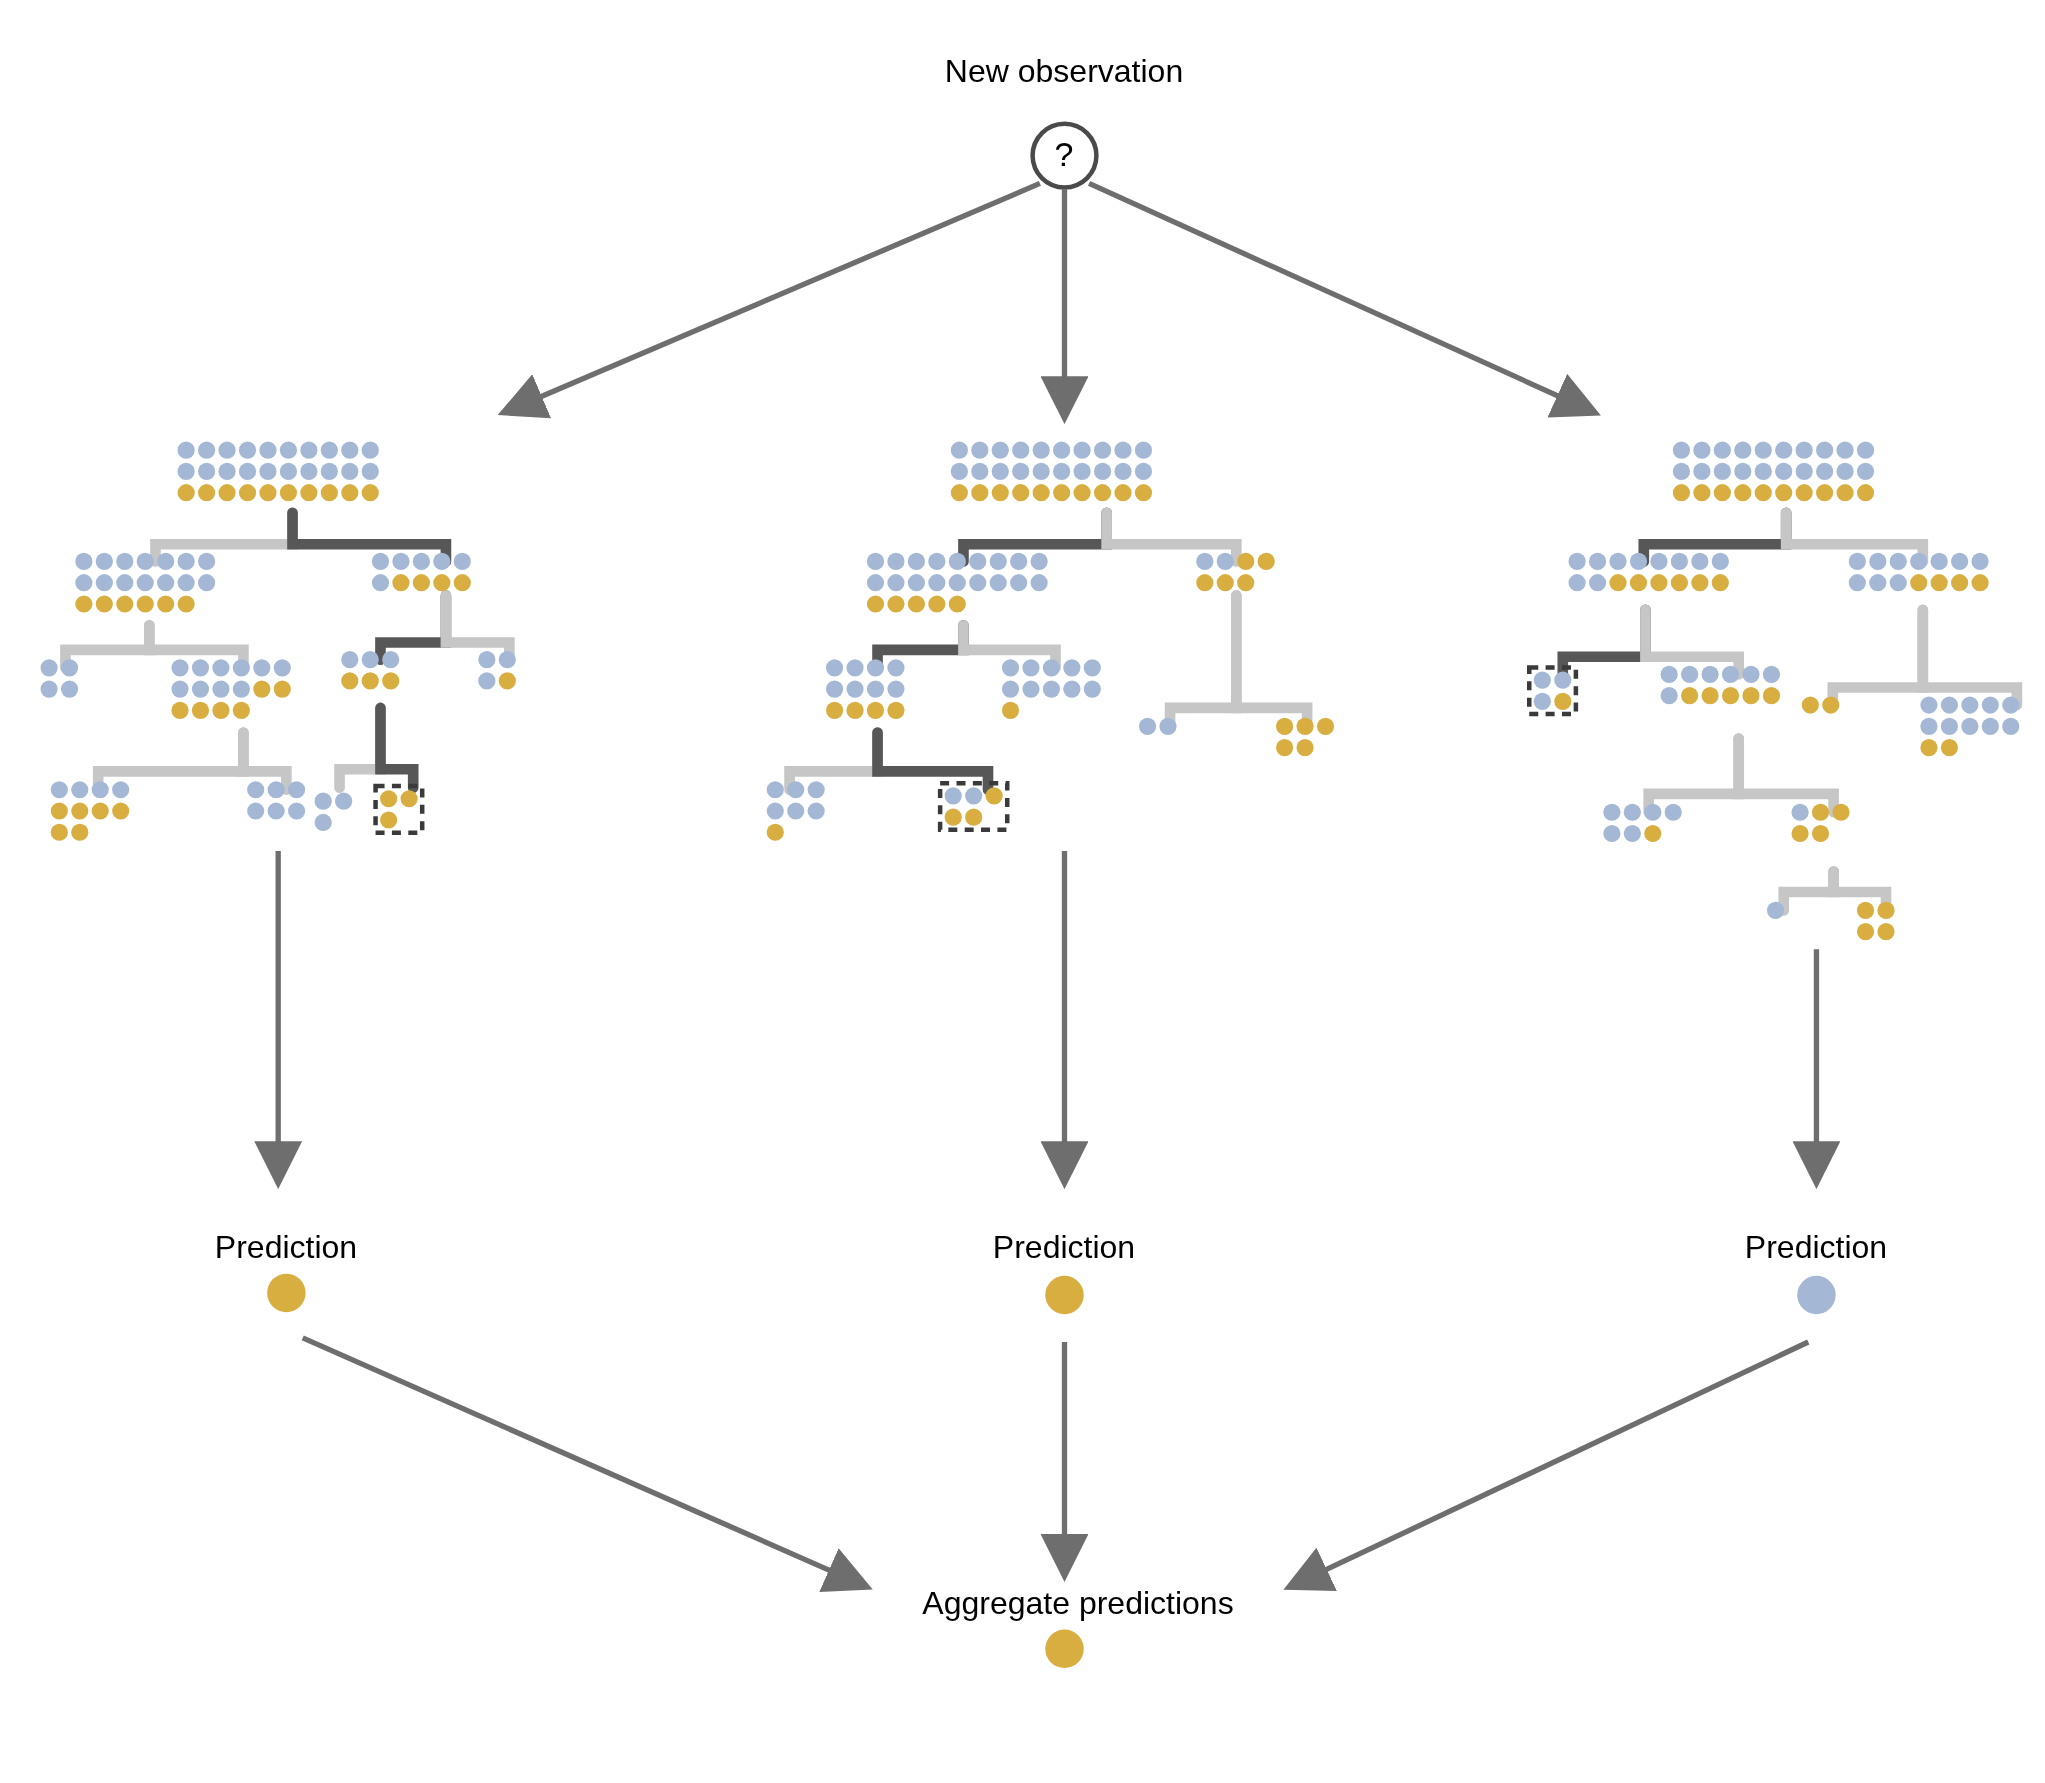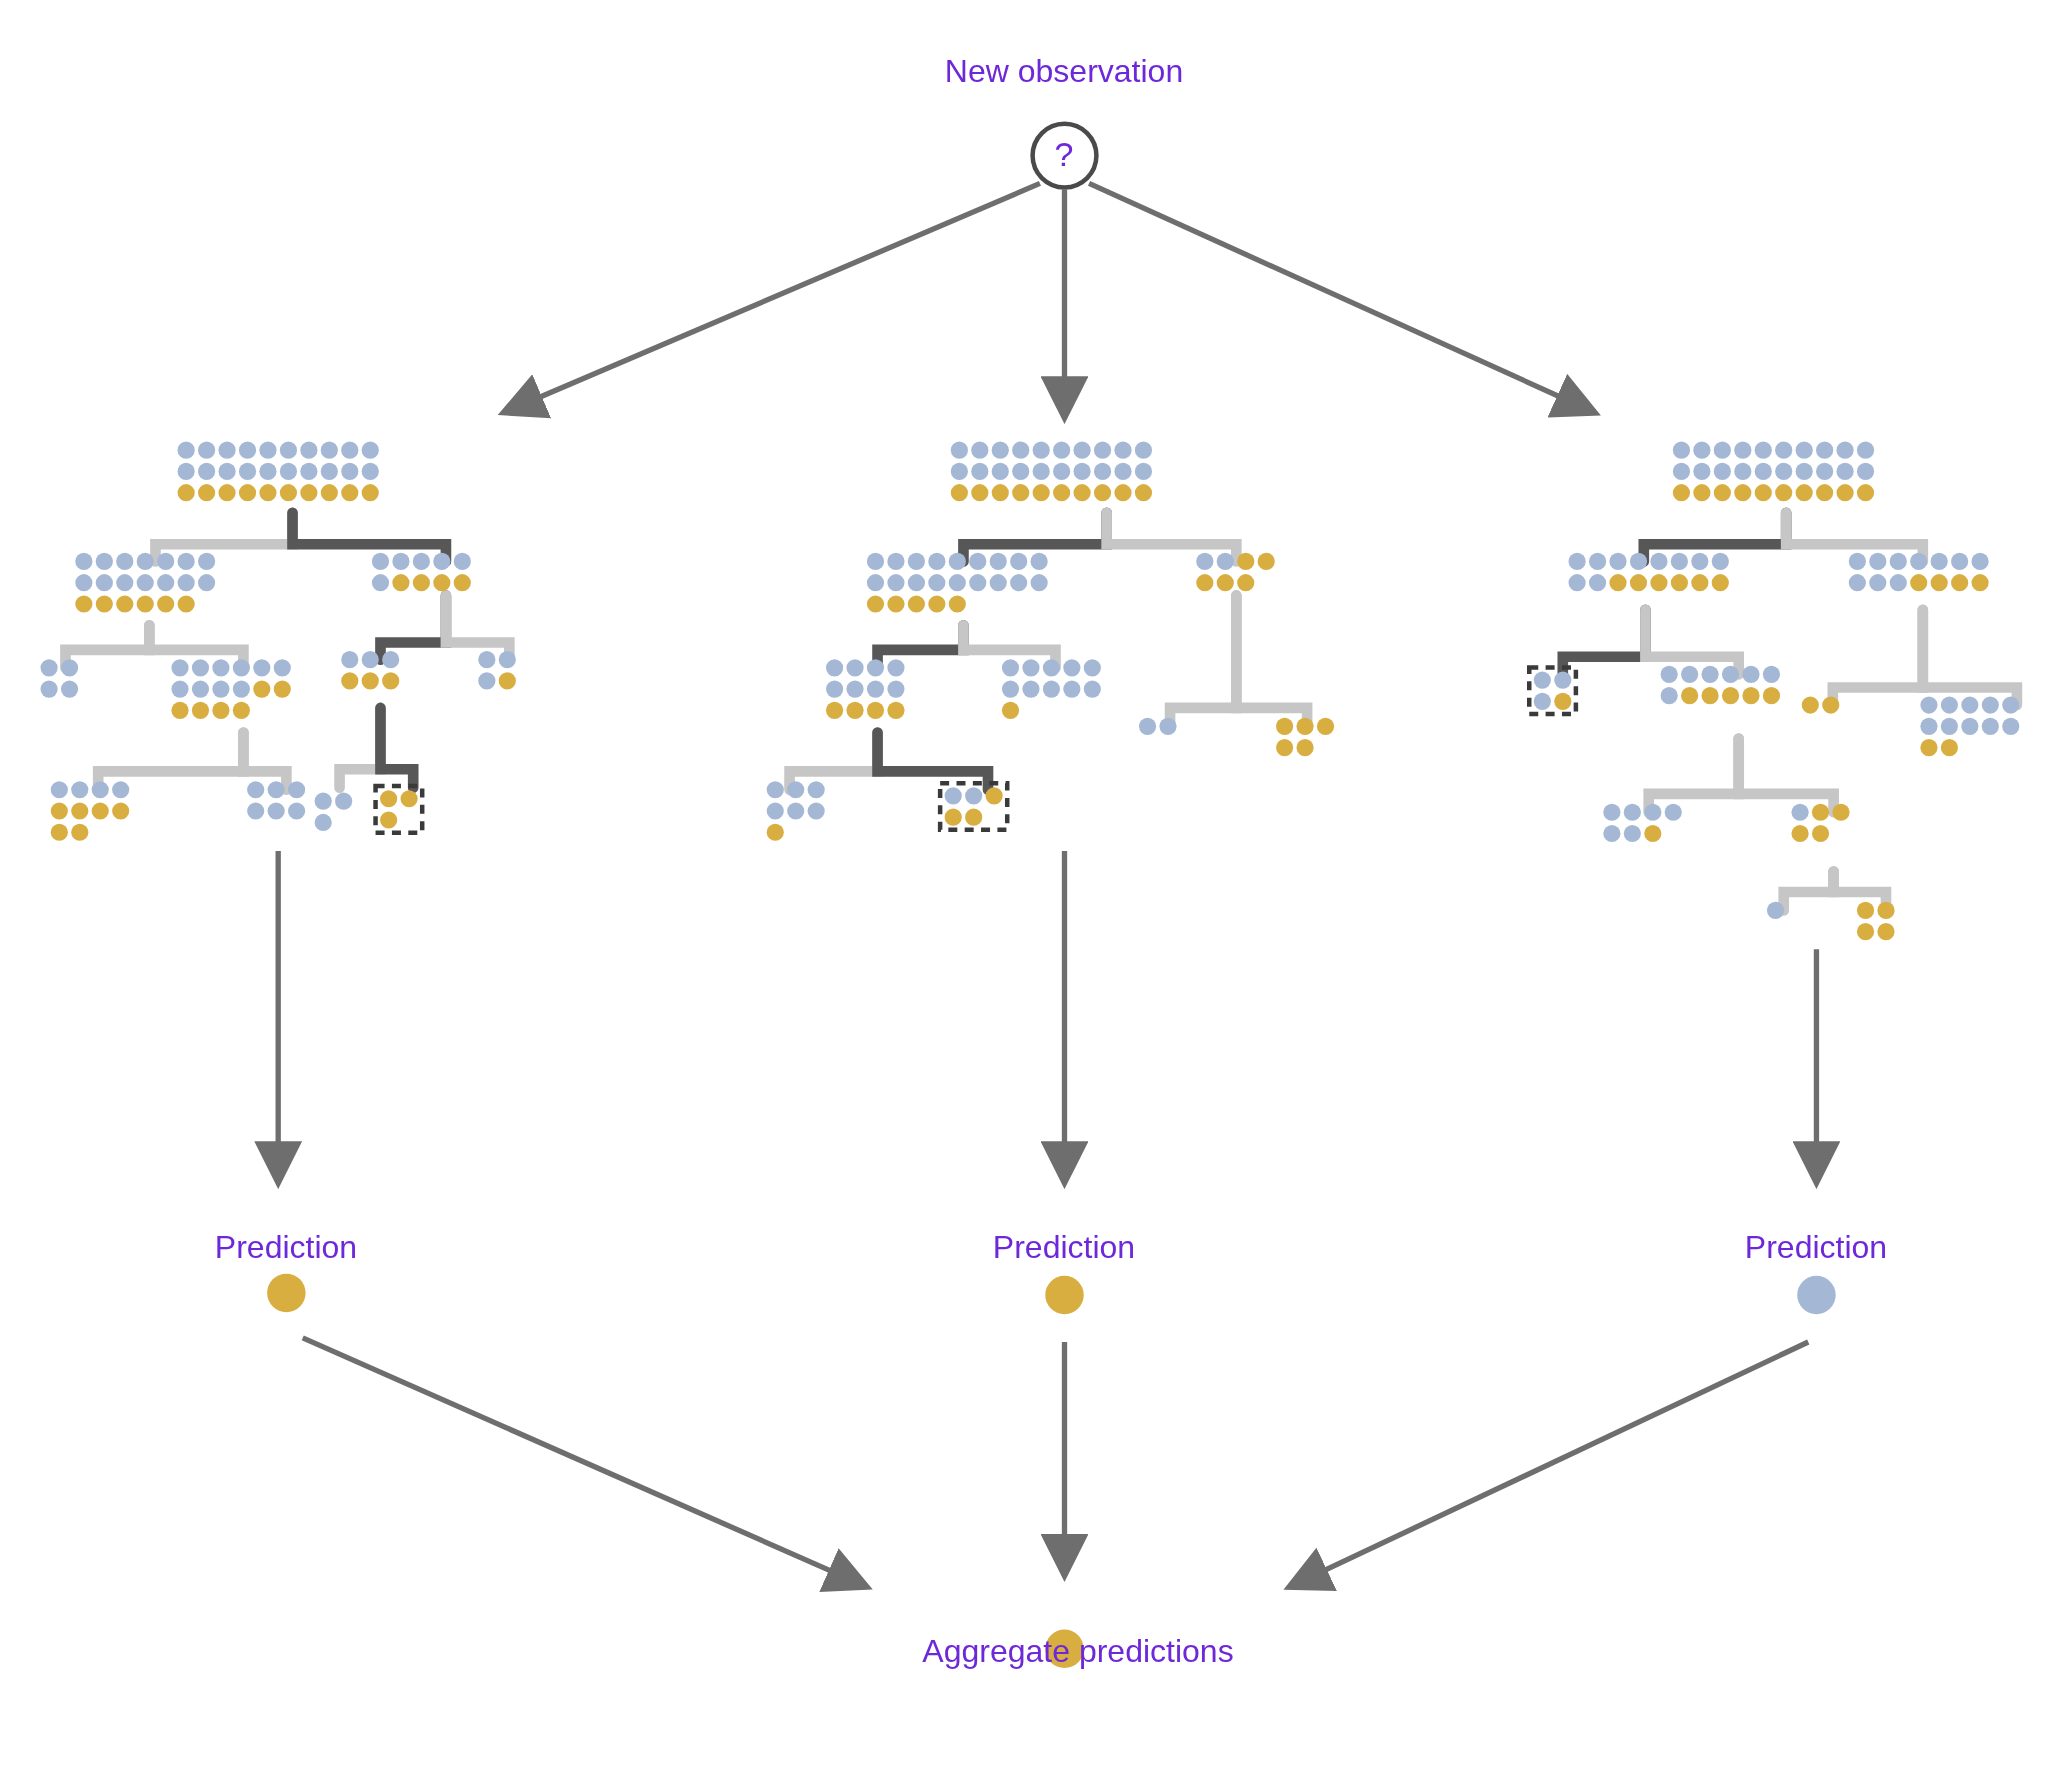--- a/index.html
+++ b/index.html
@@ -1,19 +1,19 @@
 <!DOCTYPE html>
 <html style="font-size:6.5px"><head>
 <meta charset="utf-8">
 <style>
   html,body{margin:0;padding:0;background:#ffffff;}
   body{font-family:"Liberation Sans", sans-serif;}
   #stage{position:relative;width:2093px;height:1784px;background:#fff;overflow:hidden;}
   #svgroot{position:absolute;inset:0;width:2093px;height:1784px;}
-  .label{position:absolute;color:#6d28d9;font-size:32px;font-family:"Liberation Sans",sans-serif;white-space:nowrap;letter-spacing:0px;text-align:right;}
+  .label{position:absolute;color:#000000;font-size:32px;font-family:"Liberation Sans",sans-serif;white-space:nowrap;letter-spacing:0px;text-align:right;}
   .label.center{transform:translateX(-50%);}
 </style>
 </head>
 <body>
 
 <div id="stage">
 
   <svg id="svgroot" viewBox="0 0 5116 4360" xmlns="http://www.w3.org/2000/svg">
     <defs>
       <marker id="ar" markerWidth="9" markerHeight="9" refX="6.2" refY="4.5" orient="auto" markerUnits="strokeWidth">
@@ -490,16 +490,16 @@
       </g>
     </svg>
 
   <div class="label center" style="left:1064px;top:53px;">New observation</div>
   <div class="label center" style="left:1064px;top:135px;font-size:34px;">?</div>
 
   <div class="label center" style="left:286px;top:1229px;">Prediction</div>
   <div class="label center" style="left:1064px;top:1229px;">Prediction</div>
   <div class="label center" style="left:1816px;top:1229px;">Prediction</div>
 
-  <div class="label center" style="left:1078px;top:1585px;margin-top:48px;">Aggregate predictions</div>
+  <div class="label center" style="left:1078px;top:1585px;">Aggregate predictions</div>
 
 </div>
 
 
 </body></html>

